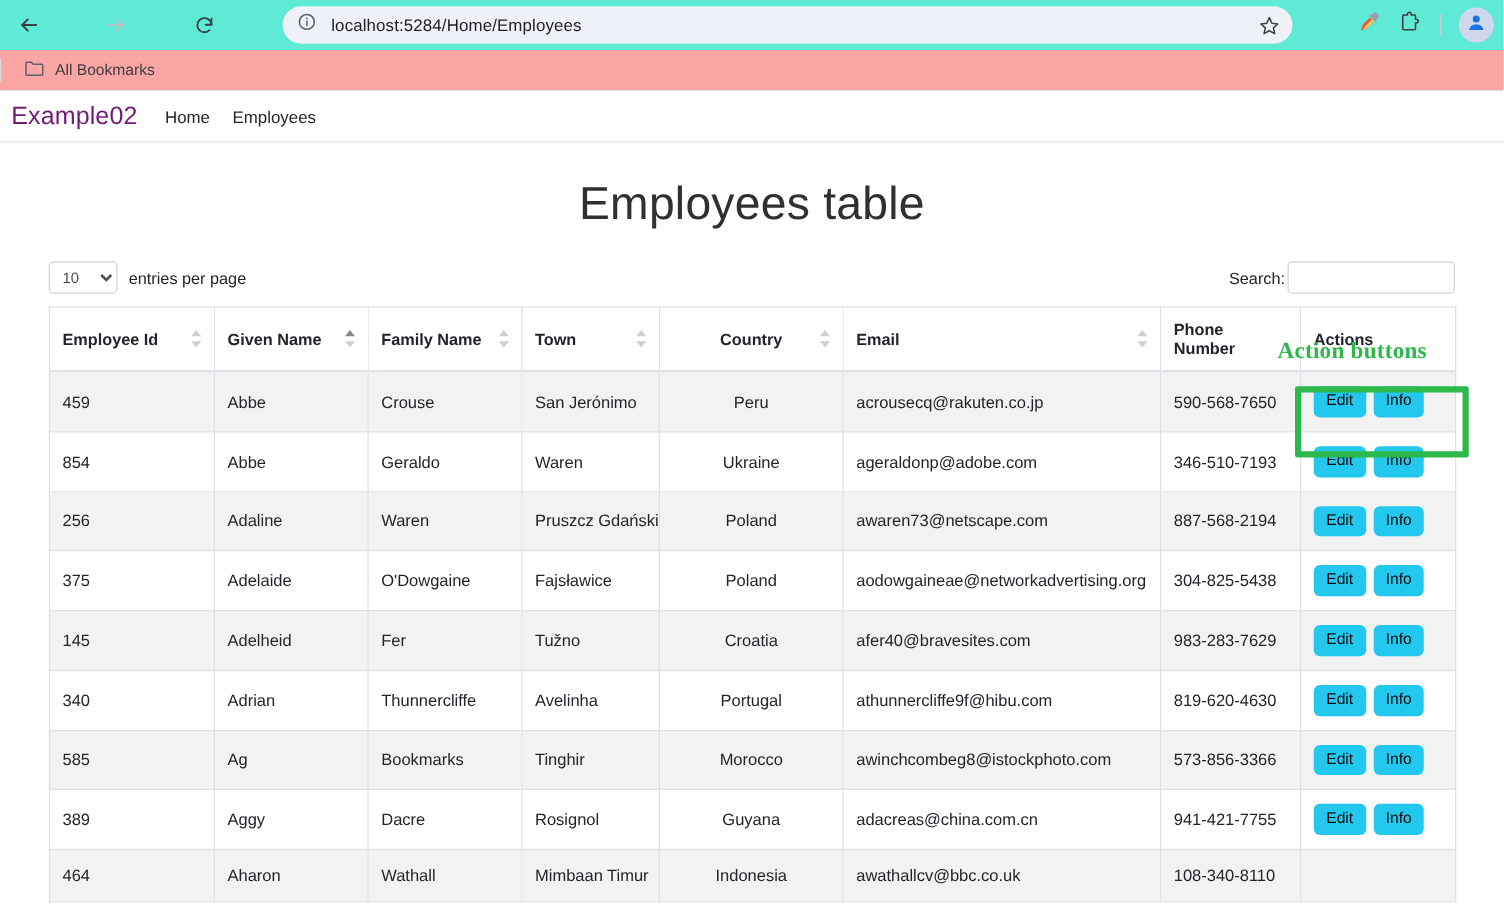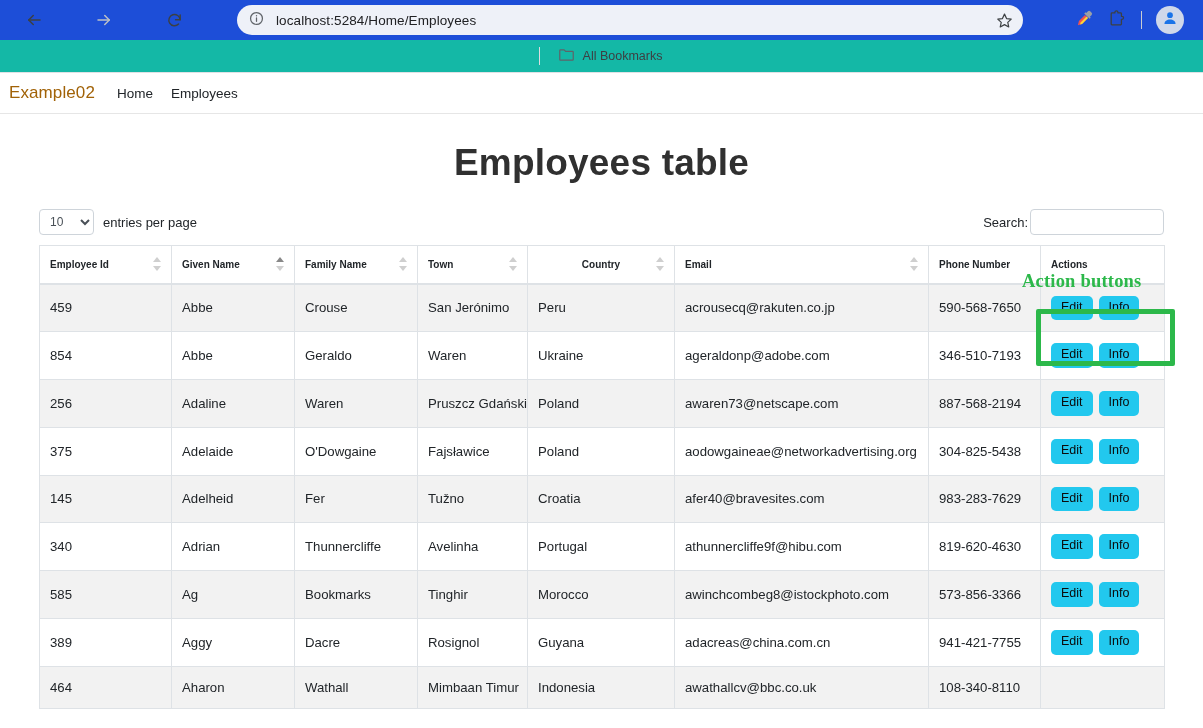--- a/index.html
+++ b/index.html
@@ -8,24 +8,24 @@
     width: 1203px; height: 728px;
     font-family: "Liberation Sans", sans-serif;
     background: #ffffff;
     overflow: hidden;
     position: relative;
   }
 
   
   .browser-top {
     height: 40px;
-    background: #1d4ed8;
+    background: #5eead4;
     display: flex;
     align-items: center;
-    padding: 0 19px;
+    padding: 0 8px;
     position: relative;
     gap: 36px;
   }
   .nav-btn {
     width: 30px; height: 30px;
     display: flex; align-items:center; justify-content:center;
     border-radius: 50%;
     margin-right: 4px;
     flex: 0 0 auto;
   }
@@ -59,24 +59,24 @@
   .avatar-btn {
     width: 28px; height:28px; border-radius:50%;
     background:#cfd8ea;
     display:flex; align-items:center; justify-content:center;
     margin-left: 4px;
   }
 
   
   .bookmark-bar {
     height: 32px;
-    background: #14b8a6;
+    background: #fca5a5;
     display: flex;
     align-items: center;
-    justify-content: center;
+    justify-content: flex-start;
     padding-right: 0px;
     position: relative;
   }
   .bm-sep { width:1px; height:18px; background:#dadce0; margin-right: 18px;}
   .bm-all { display:flex; align-items:center; gap:8px; padding-right: 2px;}
   .bm-all span { font-size:12.5px; color:#3c4043; white-space:nowrap; }
   .chrome-divider { height:1px; background:#dfe1e5; }
 
   
   .page {
@@ -85,30 +85,30 @@
     background: #fff;
   }
   .navbar {
     height: 41px;
     display:flex; align-items:center;
     padding-left: 9px;
     border-bottom: 1px solid #e6e6e6;
     gap: 0px;
   }
   .brand {
-    font-size: 17px; color:#a16207; margin-right: 22px;
+    font-size: 20px; color:#701a75; margin-right: 22px;
     letter-spacing: .1px;
   }
   .nav-link {
     font-size: 13.5px; color:#212529; margin-right: 18px;
   }
   h1.page-title {
     text-align:center;
     font-size: 37px;
-    font-weight: 700;
+    font-weight: 400;
     color: #303030;
     margin: 28px 0 0 0;
     letter-spacing: .2px;
   }
 
   .container {
     width: 1125px;
     margin: 0 auto;
     padding: 0;
     position: relative;
@@ -140,21 +140,21 @@
 
   table.emp {
     width: 1125px;
     border-collapse: collapse;
     margin-top: 7px;
     table-layout: fixed;
   }
   table.emp th {
     border: 1px solid #dee2e6;
     border-bottom-width: 2px;
-    font-size: 10px;
+    font-size: 13px;
     font-weight: bold;
     color: #212529;
     padding: 10px 10px;
     text-align: left;
     position: relative;
     height: 38px;
     vertical-align: middle;
     background: #fff;
   }
   table.emp th.ctr { text-align:center; }
@@ -175,21 +175,21 @@
   table.emp td {
     border: 1px solid #dee2e6;
     font-size: 13.2px;
     color: #212529;
     padding: 11px 10px;
     height: 42px;
     vertical-align: middle;
     overflow: hidden;
     white-space: nowrap;
   }
-  table.emp td.ctr { }
+  table.emp td.ctr { text-align:center; }
   table.emp tbody tr:nth-child(odd) td { background: #f2f2f2; }
   table.emp tbody tr:nth-child(even) td { background: #ffffff; }
 
   .btn-act {
     display:inline-block;
     background: #22c8ee;
     color: #0b0b0b;
     font-size: 12.5px;
     font-family:"Liberation Sans", sans-serif;
     border: none;

